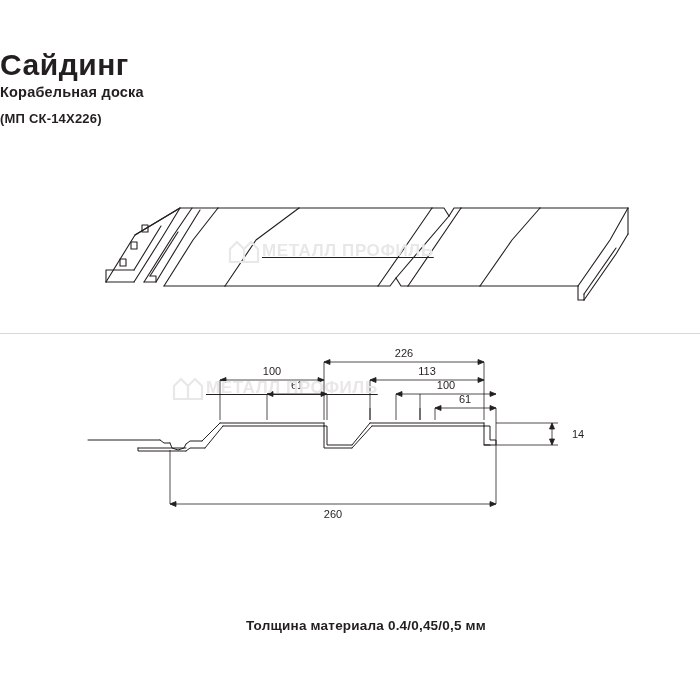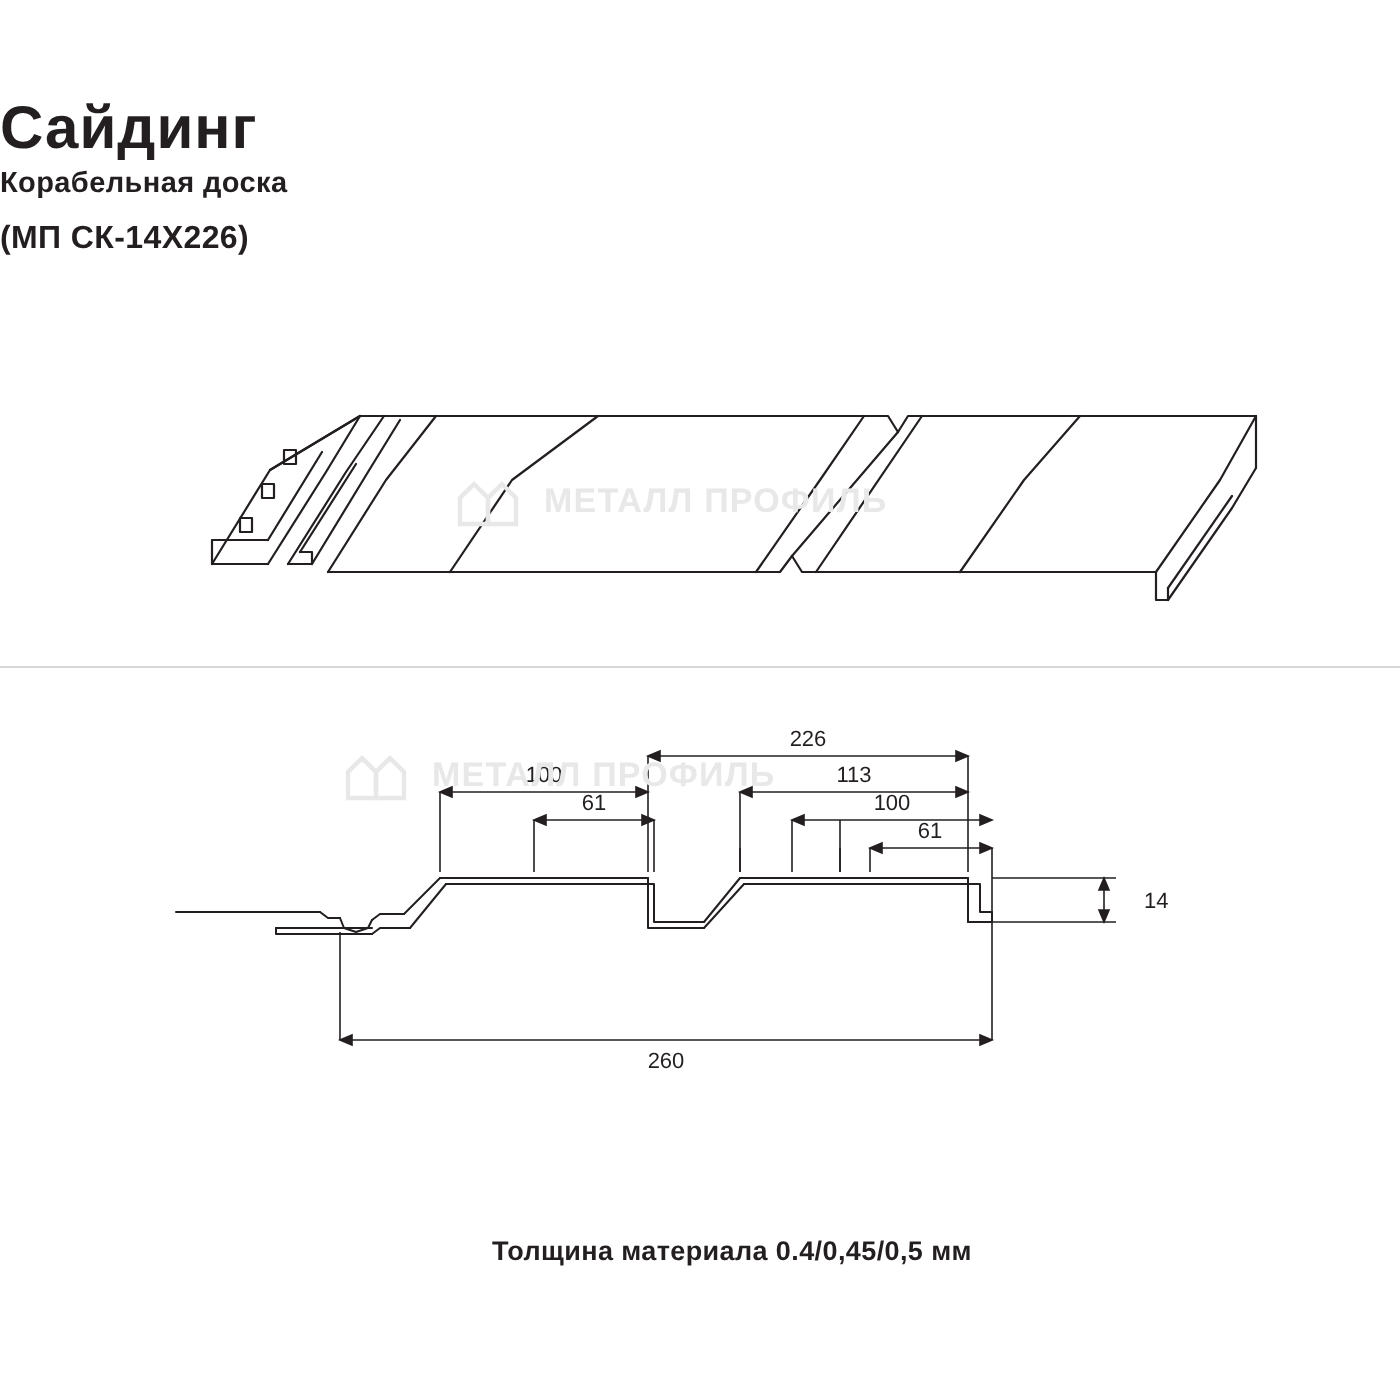--- a/index.html
+++ b/index.html
@@ -35,21 +35,21 @@
     line-height: 1.1;
     margin: 0;
   }
   .subtitle {
     font-size: 14.5px;
     font-weight: bold;
     margin-top: 3px;
     letter-spacing: 0.2px;
   }
   .code {
-    font-size: 16px;
+    font-size: 13px;
     font-weight: bold;
     margin-top: 11px;
     letter-spacing: 0.2px;
   }
 
   
   .iso-wrap {
     position: absolute;
     top: 170px;
     left: 60px;
@@ -59,35 +59,35 @@
   .sep {
     position: absolute;
     top: 333px;
     left: 0;
     width: 700px;
     height: 1px;
     background: #d7d7d7;
   }
   .profile-wrap {
     position: absolute;
-    top: 340px;
+    top: 324px;
     left: 60px;
     width: 590px;
     height: 225px;
   }
 
   
   .wm {
     position: absolute;
     display: flex;
     align-items: center;
-    gap: 10px;
     opacity: 1;
     pointer-events: none;
     user-select: none;
+    text-decoration: underline;
   }
   .wm .wm-mark {
     width: 34px;
     height: 26px;
   }
   .wm .wm-text {
     font-size: 17px;
     font-weight: bold;
     color: #e8e8e8;
     letter-spacing: 0.6px;

